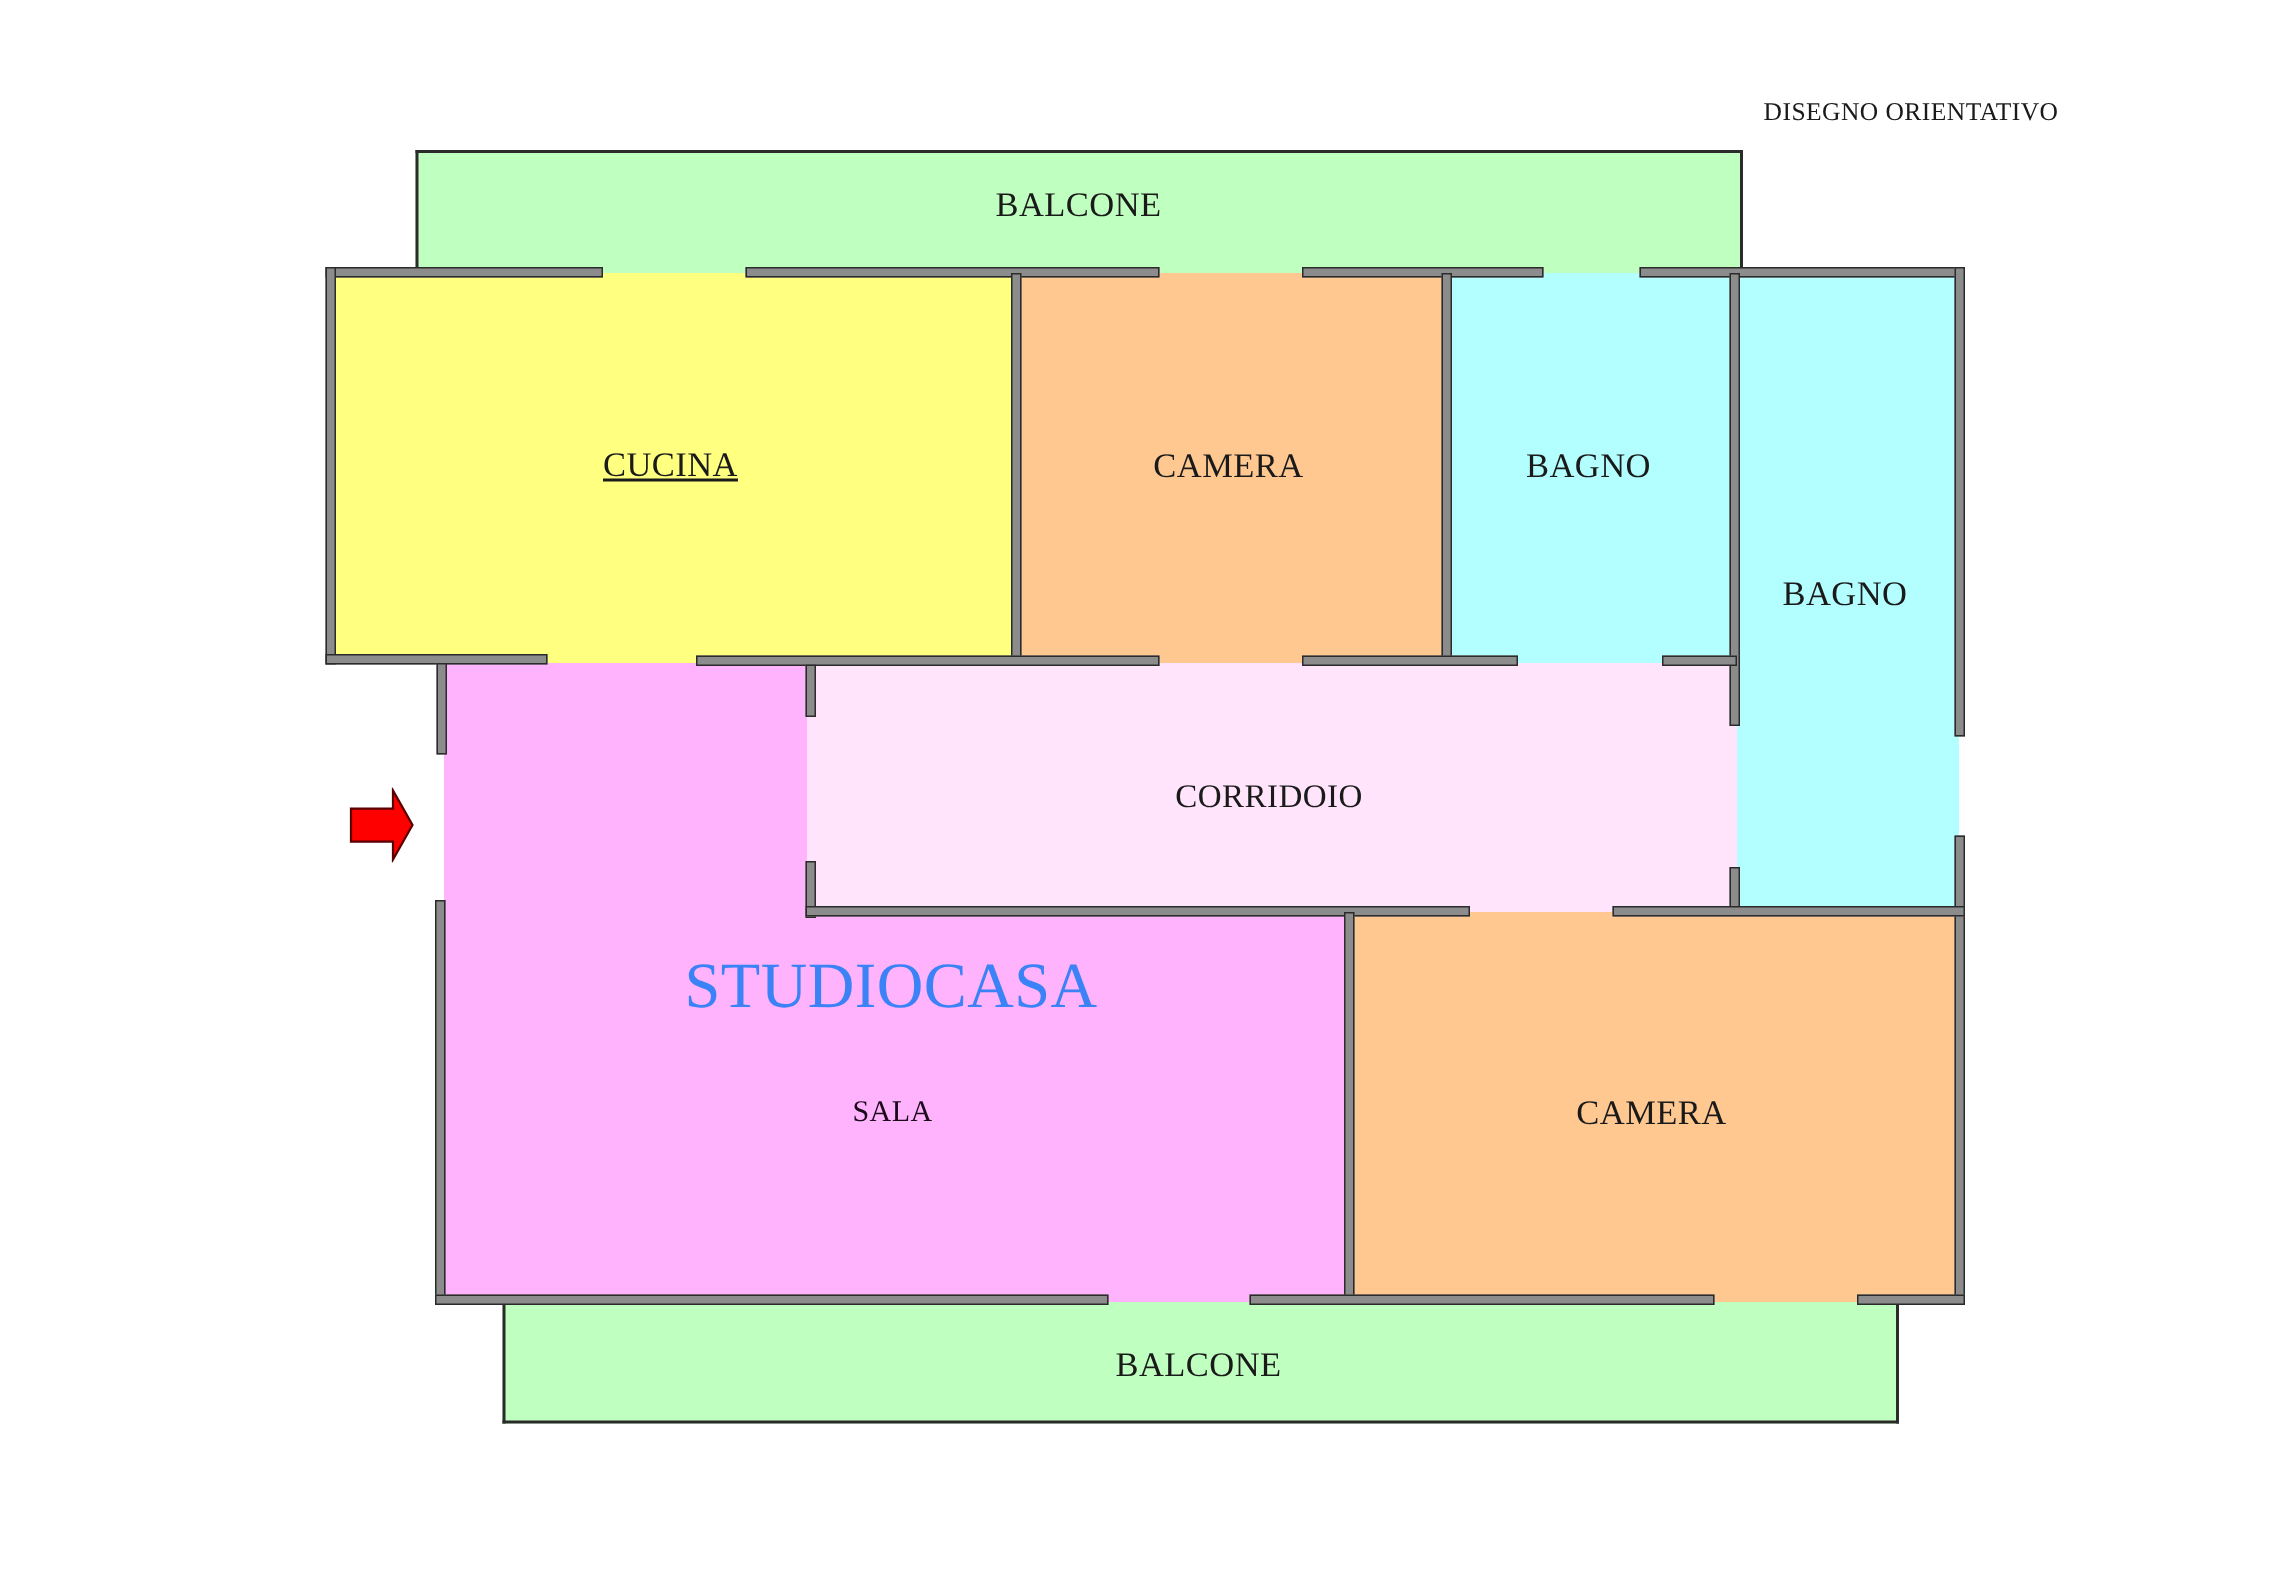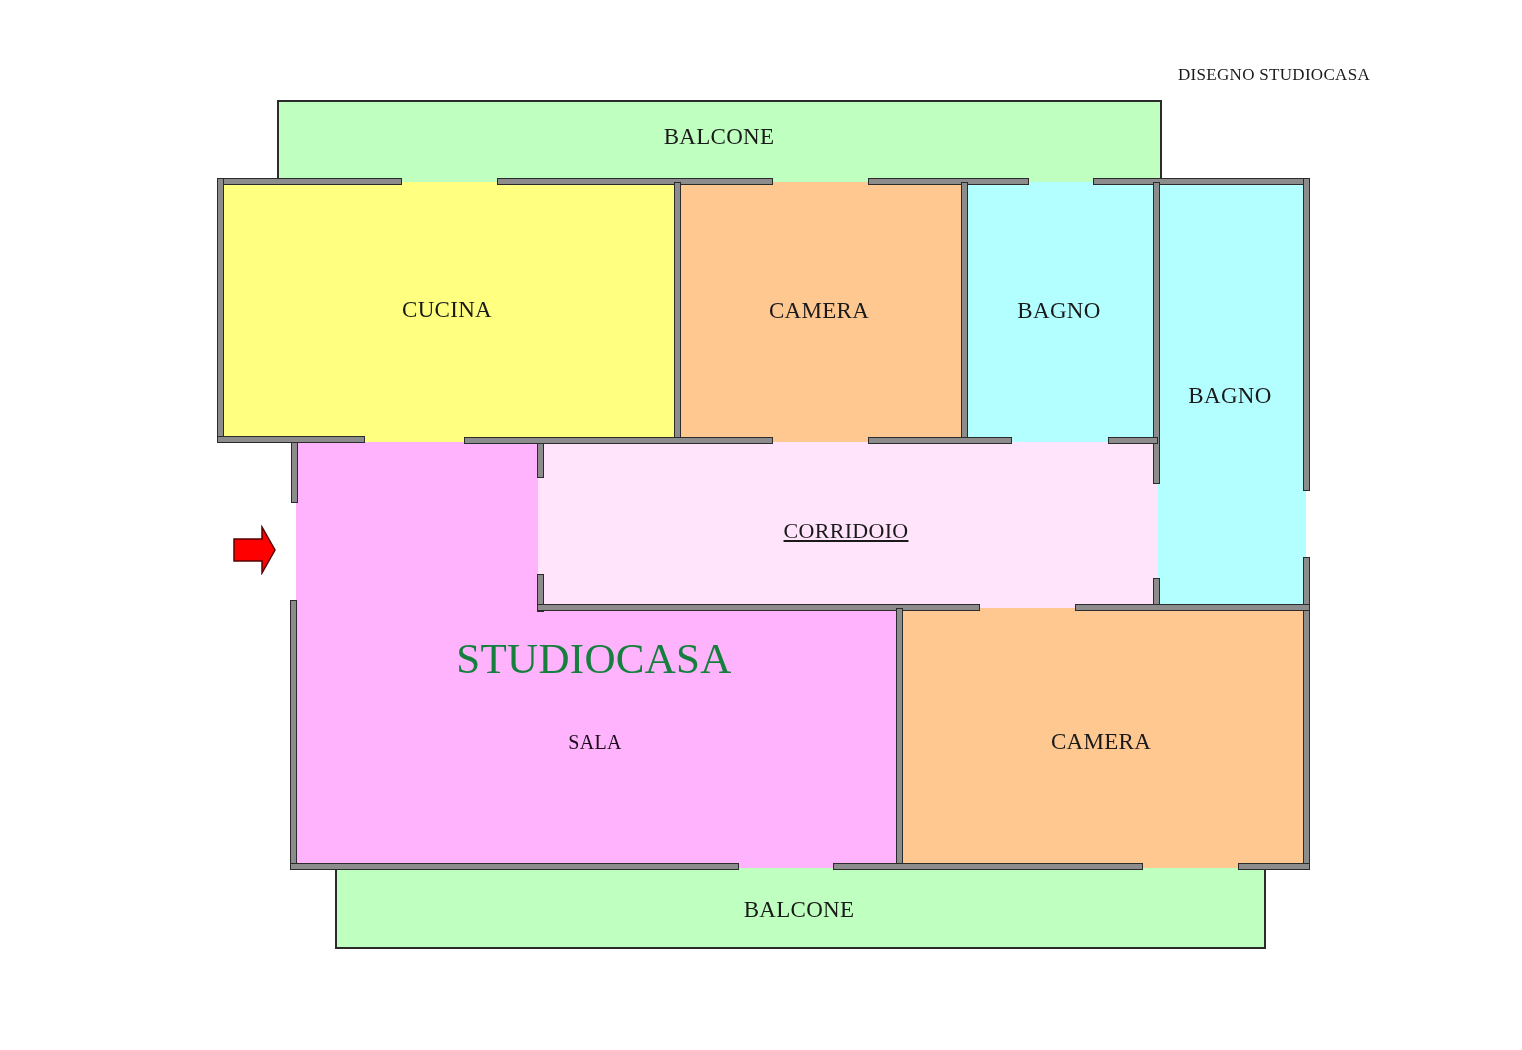--- a/index.html
+++ b/index.html
@@ -8,21 +8,21 @@
   .abs { position:absolute; }
   .room { position:absolute; }
   .label { position:absolute; transform:translate(-50%,-50%); white-space:nowrap;
            font-family:"Liberation Serif","DejaVu Serif",serif; letter-spacing:0.3px; }
   .wall { position:absolute; background:#8c8c8c; border:1.5px solid #2b2b2b; box-sizing:border-box; }
   .balcone { position:absolute; background:#bfffbf; border:2px solid #2b2b2b; box-sizing:border-box; }
 </style>
 </head>
 <body>
 
-<div class="label" style="left:1274px; top:75px; font-size:17px;">DISEGNO STUDIOCASA</div>
+<div class="label" style="left:1274px; top:75px; font-size:17px;">DISEGNO ORIENTATIVO</div>
 
 <div class="balcone" style="left:277px; top:100px; width:885px; height:82px; border-bottom:none;"></div>
 <div class="label" style="left:719px; top:137px; font-size:23px;">BALCONE</div>
 
 <div class="room" style="left:222px; top:182px; width:455px; height:260px; background:#ffff80;"></div>
 <div class="room" style="left:677px; top:182px; width:288px; height:260px; background:#ffc891;"></div>
 <div class="room" style="left:965px; top:182px; width:193px; height:260px; background:#b3ffff;"></div>
 <div class="room" style="left:1158px; top:182px; width:148px; height:428px; background:#b3ffff;"></div>
 <div class="room" style="left:538px; top:442px; width:620px; height:168px; background:#ffe4fb;"></div>
 <div class="room" style="left:296px; top:442px; width:242px; height:168px; background:#ffb3fd;"></div>
@@ -57,24 +57,24 @@
 <div class="wall" style="left:537px; top:604px; width:443px; height:7px;"></div>
 <div class="wall" style="left:1075px; top:604px; width:235px; height:7px;"></div>
 
 <div class="wall" style="left:290px; top:600px; width:7px; height:270px;"></div>
 <div class="wall" style="left:896px; top:608px; width:7px; height:260px;"></div>
 
 <div class="wall" style="left:290px; top:863px; width:449px; height:7px;"></div>
 <div class="wall" style="left:833px; top:863px; width:310px; height:7px;"></div>
 <div class="wall" style="left:1238px; top:863px; width:72px; height:7px;"></div>
 
-<div class="label" style="left:447px; top:310px; font-size:23px;">CUCINA</div>
+<div class="label" style="left:447px; top:310px; font-size:23px;text-decoration:underline;">CUCINA</div>
 <div class="label" style="left:819px; top:311px; font-size:23px;">CAMERA</div>
 <div class="label" style="left:1059px; top:311px; font-size:23px;">BAGNO</div>
 <div class="label" style="left:1230px; top:396px; font-size:23px;">BAGNO</div>
-<div class="label" style="left:846px; top:531px; font-size:22px;text-decoration:underline;">CORRIDOIO</div>
-<div class="label" style="left:594px; top:658px; font-size:43px; color:#15803d;">STUDIOCASA</div>
+<div class="label" style="left:846px; top:531px; font-size:22px;">CORRIDOIO</div>
+<div class="label" style="left:594px; top:658px; font-size:43px; color:#3b82f6;">STUDIOCASA</div>
 <div class="label" style="left:595px; top:742px; font-size:20px; color:#1a0a1a;">SALA</div>
 <div class="label" style="left:1101px; top:742px; font-size:23px;">CAMERA</div>
 
 <svg class="abs" style="left:232px; top:525px;" width="46" height="50" viewBox="0 0 46 50">
   <polygon points="2,14 30,14 30,2 43,25 30,48 30,36 2,36" fill="#ff0000" stroke="#5a0000" stroke-width="1.5"></polygon>
 </svg>
 
 </body></html>

